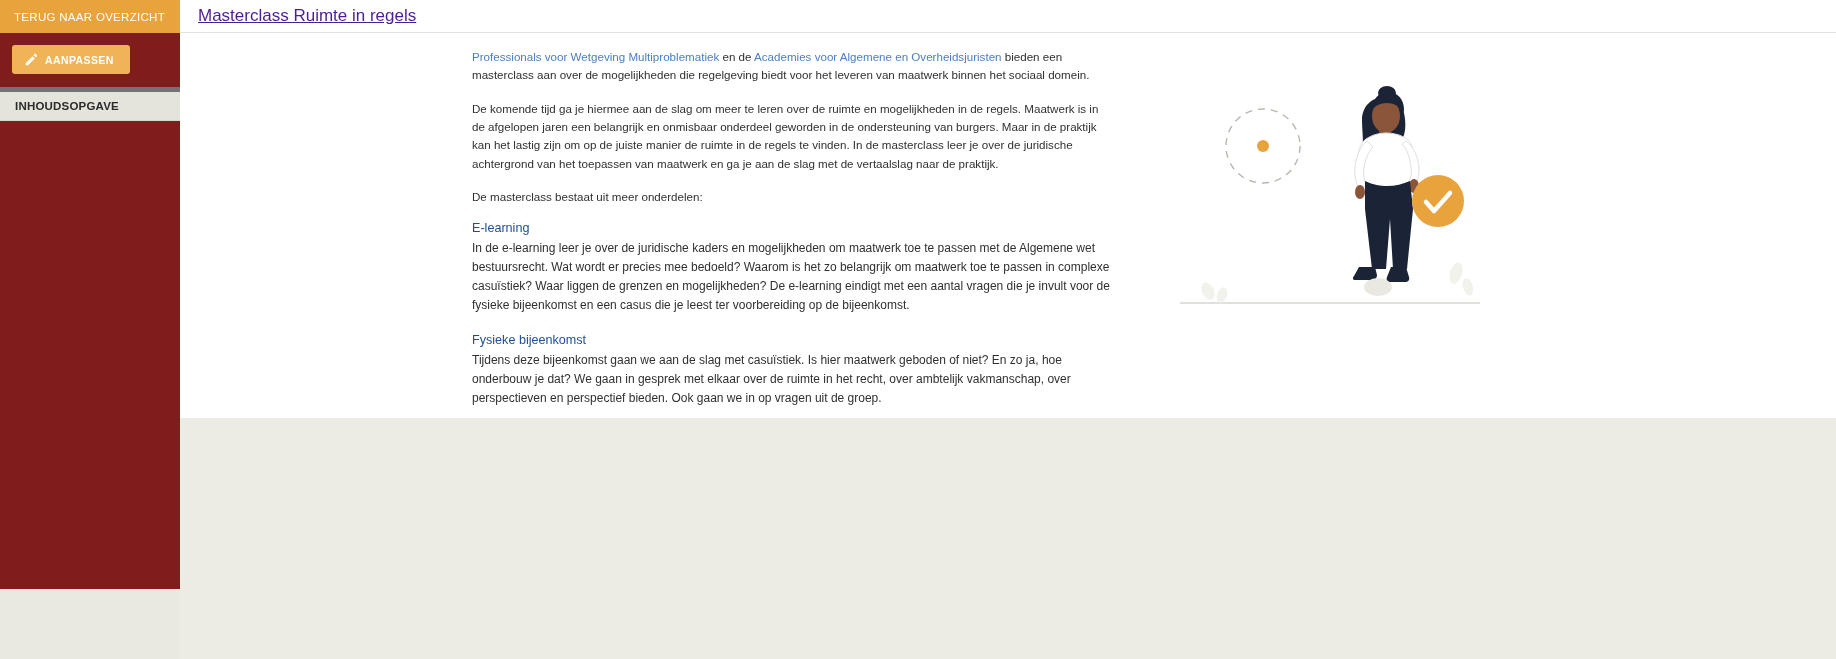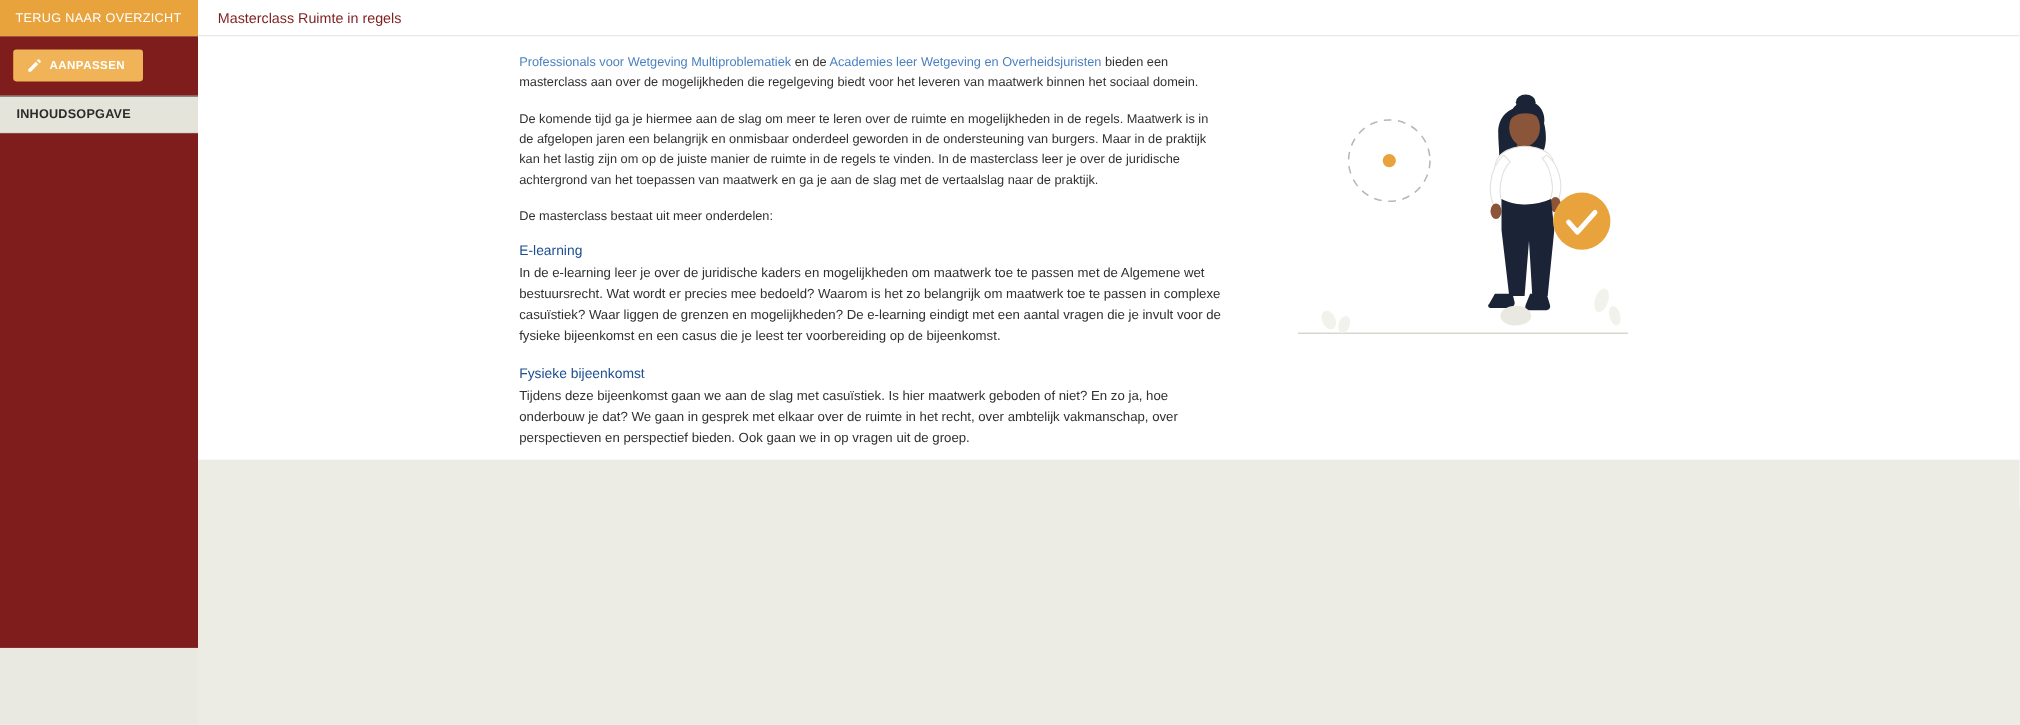--- a/index.html
+++ b/index.html
@@ -58,21 +58,21 @@
     letter-spacing: 0.4px;
     padding: 8px 16px 8px 13px;
     cursor: pointer;
     font-family: "Liberation Sans", sans-serif;
   }
   .adjust-button svg { display: block; }
   .toc-header {
     margin-top: 13px;
     height: 34px;
     background: #e4e4db;
-    border-top: 1px solid #737373;
+    border-top: 5px solid #737373;
     border-bottom: 1px solid #d8d8cf;
     display: flex;
     align-items: center;
     padding-left: 15px;
     font-size: 11.5px;
     font-weight: bold;
     color: #2b2b2b;
     letter-spacing: 0.2px;
     cursor: pointer;
   }
@@ -83,22 +83,23 @@
     left: 180px; top: 0;
     width: 1656px;
     height: 33px;
     background: #ffffff;
     border-bottom: 1px solid #e2e2de;
     display: flex;
     align-items: center;
     padding-left: 18px;
   }
   .topbar-title {
-    font-size: 13px;
-    color: #7f1d1d;
+    font-size: 17px;
+    color: #4c1d95;
+    text-decoration: underline;
   }
 
   
   .content {
     position: absolute;
     left: 180px; top: 33px;
     width: 1656px;
     height: 385px;
     background: #ffffff;
   }
@@ -190,21 +191,21 @@
 
   <div class="topbar">
     <div class="topbar-title">Masterclass Ruimte in regels</div>
   </div>
 
   <div class="content">
     <div class="content-inner">
 
       <div class="article">
 
-        <p class="para"><span class="inline-link">Professionals voor Wetgeving Multiproblematiek</span><span> en de </span><span class="inline-link">Academies leer Wetgeving en Overheidsjuristen</span><span> bieden een masterclass aan over de mogelijkheden die regelgeving biedt voor het leveren van maatwerk binnen het sociaal domein.</span></p>
+        <p class="para"><span class="inline-link">Professionals voor Wetgeving Multiproblematiek</span><span> en de </span><span class="inline-link">Academies voor Algemene en Overheidsjuristen</span><span> bieden een masterclass aan over de mogelijkheden die regelgeving biedt voor het leveren van maatwerk binnen het sociaal domein.</span></p>
 
         <p class="para">De komende tijd ga je hiermee aan de slag om meer te leren over de ruimte en mogelijkheden in de regels. Maatwerk is in de afgelopen jaren een belangrijk en onmisbaar onderdeel geworden in de ondersteuning van burgers. Maar in de praktijk kan het lastig zijn om op de juiste manier de ruimte in de regels te vinden. In de masterclass leer je over de juridische achtergrond van het toepassen van maatwerk en ga je aan de slag met de vertaalslag naar de praktijk.</p>
 
         <p class="para">De masterclass bestaat uit meer onderdelen:</p>
 
         <h2 class="sub">E-learning</h2>
         <p class="sub-para">In de e-learning leer je over de juridische kaders en mogelijkheden om maatwerk toe te passen met de Algemene wet bestuursrecht. Wat wordt er precies mee bedoeld? Waarom is het zo belangrijk om maatwerk toe te passen in complexe casuïstiek? Waar liggen de grenzen en mogelijkheden? De e-learning eindigt met een aantal vragen die je invult voor de fysieke bijeenkomst en een casus die je leest ter voorbereiding op de bijeenkomst.</p>
 
         <h2 class="sub">Fysieke bijeenkomst</h2>
         <p class="sub-para">Tijdens deze bijeenkomst gaan we aan de slag met casuïstiek. Is hier maatwerk geboden of niet? En zo ja, hoe onderbouw je dat? We gaan in gesprek met elkaar over de ruimte in het recht, over ambtelijk vakmanschap, over perspectieven en perspectief bieden. Ook gaan we in op vragen uit de groep.</p>

